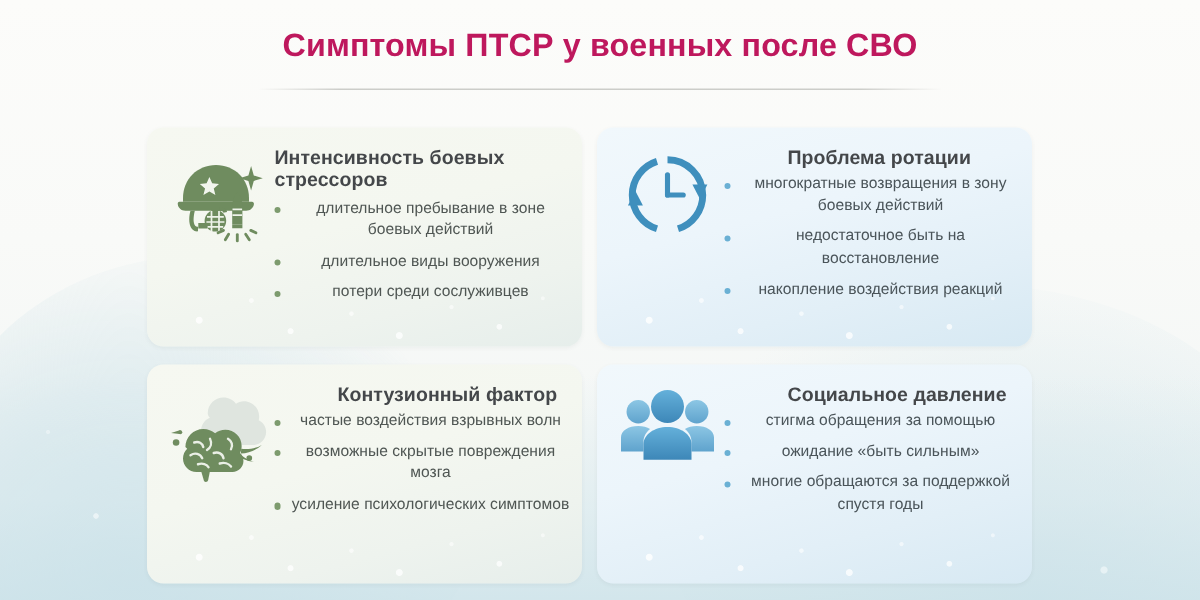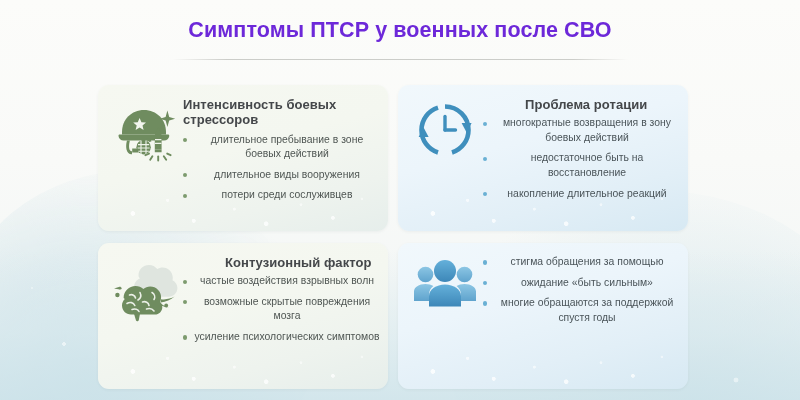--- a/index.html
+++ b/index.html
@@ -81,21 +81,21 @@
     left: 0; right: 0; top: 0;
     height: 68px;
   }
   .title {
     position: absolute;
     left: 0; right: 0;
     top: 18px;
     text-align: center;
     font-size: 21.5px;
     font-weight: 700;
-    color: #6d28d9;
+    color: #be185d;
     letter-spacing: 0.1px;
     white-space: nowrap;
   }
   .title-rule {
     position: absolute;
     left: 172px;
     right: 172px;
     top: 59px;
     height: 1px;
     background: linear-gradient(90deg, rgba(205,205,200,0) 0%, rgba(199,200,196,0.9) 12%, rgba(199,200,196,0.9) 88%, rgba(205,205,200,0) 100%);
@@ -313,21 +313,21 @@
               <path d="M31 17.5 L31 31"></path>
               <path d="M31 31 L41.5 31"></path>
             </g>
           </svg>
         </div>
         <div class="card-body">
           <h3 class="card-heading one-line">Проблема ротации</h3>
           <ul class="bullets">
             <li>многократные возвращения в зону боевых действий</li>
             <li>недостаточное быть на восстановление</li>
-            <li>накопление длительное  реакций</li>
+            <li>накопление воздействия  реакций</li>
           </ul>
         </div>
       </div>
     </div>
 
     <div class="card pos-bl theme-green">
       <div class="card-speckle"></div>
       <div class="card-inner">
         <div class="icon-wrap">
           <svg width="74" height="70" viewBox="0 0 74 70" aria-hidden="true">
@@ -408,20 +408,21 @@
               <path d="M64.0 44.0 L49.0 44.0 L49.0 37.6 C49.0 34.2 47.4 31.2 44.6 29.0 C46.6 27.8 49.4 27.0 52.5 27.0 C59.0 27.0 64.0 30.2 64.0 34.5 Z"></path>
             </g>
 
             <g fill="url(#pg-main)">
               <circle cx="33.0" cy="14.0" r="11.0"></circle>
               <path d="M17.0 49.5 L17.0 39.0 C17.0 32.6 24.2 27.6 33.0 27.6 C41.8 27.6 49.0 32.6 49.0 39.0 L49.0 49.5 Z"></path>
             </g>
           </svg>
         </div>
         <div class="card-body">
+          <h3 class="card-heading one-line">Социальное давление</h3>
           <ul class="bullets">
             <li>стигма обращения за помощью</li>
             <li>ожидание «быть сильным»</li>
             <li>многие обращаются за поддержкой спустя годы</li>
           </ul>
         </div>
       </div>
     </div>
 
   </div>

